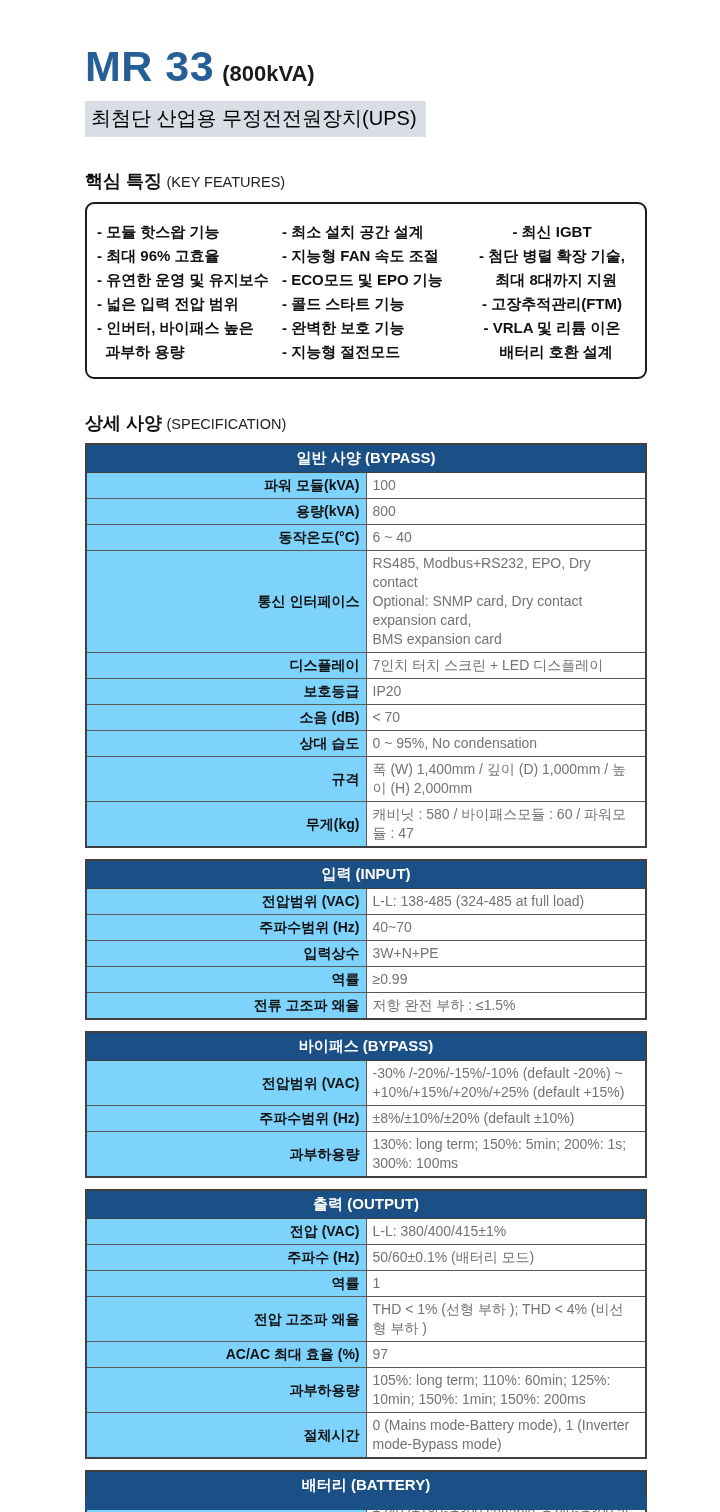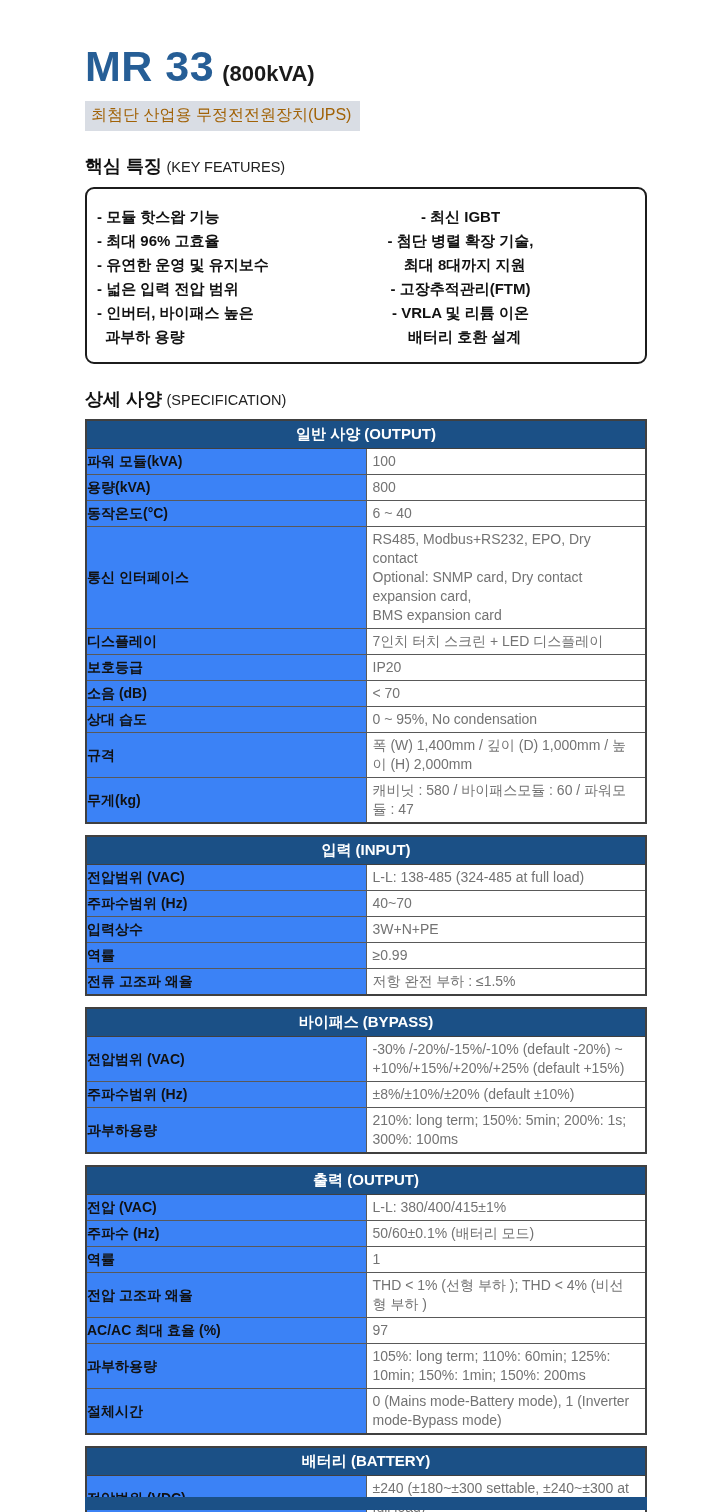--- a/index.html
+++ b/index.html
@@ -27,28 +27,28 @@
   }
   .product-suffix {
     font-size: 22px;
     font-weight: bold;
     color: #1a1a1a;
     margin-left: 8px;
   }
   .subtitle {
     display: inline-block;
     background: #D9DDE4;
-    color: #a16207;
-    font-size: 16px;
+    color: #000000;
+    font-size: 20px;
     padding: 4px 9px 5px 6px;
     margin-top: 10px;
   }
 
   
-  .section-heading { margin-top: 23px; }
+  .section-heading { margin-top: 32px; }
   .section-heading .ko { font-size: 18px; font-weight: bold; color: #111; }
   .section-heading .en { font-size: 14.5px; font-weight: normal; color: #222; }
 
   
   .features-box {
     margin-top: 9px;
     border: 2px solid #1c1c1c;
     border-radius: 9px;
     padding: 16px 6px 13px 10px;
     display: flex;
@@ -79,24 +79,25 @@
     height: 27px;
   }
   table.spec-table td {
     border: 1px solid #595959;
     font-size: 14px;
     line-height: 19px;
     vertical-align: middle;
   }
   td.row-label {
     width: 147px;
-    background: #3b82f6;
-    font-weight: bold;
-    padding: 3px 6px 3px 0;
+    background: #7dd3fc;
+    font-weight: bold;
+    padding: 3px 6px 3px 16px;
     color: #111;
+    text-align: right;
   }
   td.row-value {
     padding: 3px 8px 3px 6px;
     white-space: pre-line;
     color: #737373;
   }
 
   
   .footer-bar {
     position: absolute;
@@ -118,33 +119,34 @@
 
   <div class="subtitle">최첨단 산업용 무정전전원장치(UPS)</div>
 
   <div class="section-heading">
     <span class="ko">핵심 특징</span>
     <span class="en">(KEY FEATURES)</span>
   </div>
 
   <div class="features-box" id="features-box">
       <div class="feat-col feat-col-0"><div class="feat-line">- 모듈 핫스왑 기능</div><div class="feat-line">- 최대 96% 고효율</div><div class="feat-line">- 유연한 운영 및 유지보수</div><div class="feat-line">- 넓은 입력 전압 범위</div><div class="feat-line">- 인버터, 바이패스 높은</div><div class="feat-line">  과부하 용량</div></div>
+      <div class="feat-col feat-col-1"><div class="feat-line">- 최소 설치 공간 설계</div><div class="feat-line">- 지능형 FAN 속도 조절</div><div class="feat-line">- ECO모드 및 EPO 기능</div><div class="feat-line">- 콜드 스타트 기능</div><div class="feat-line">- 완벽한 보호 기능</div><div class="feat-line">- 지능형 절전모드</div></div>
       <div class="feat-col feat-col-2"><div class="feat-line">- 최신 IGBT</div><div class="feat-line">- 첨단 병렬 확장 기술,</div><div class="feat-line">  최대 8대까지 지원</div><div class="feat-line">- 고장추적관리(FTM)</div><div class="feat-line">- VRLA 및 리튬 이온</div><div class="feat-line">  배터리 호환 설계</div></div>
     </div>
 
   <div class="section-heading">
     <span class="ko">상세 사양</span>
     <span class="en">(SPECIFICATION)</span>
   </div>
 
   <div class="tables" id="tables">
       <table class="spec-table">
         <thead>
           <tr>
-            <th class="tbl-header" colspan="2">일반 사양 (OUTPUT)</th>
+            <th class="tbl-header" colspan="2">일반 사양 (BYPASS)</th>
           </tr>
         </thead>
         <tbody>
           <tr>
             <td class="row-label">파워 모듈(kVA)</td>
             <td class="row-value">100</td>
           </tr>
           <tr>
             <td class="row-label">용량(kVA)</td>
             <td class="row-value">800</td>
@@ -225,21 +227,21 @@
             <td class="row-label">전압범위 (VAC)</td>
             <td class="row-value">-30% /-20%/-15%/-10% (default -20%) ~
 +10%/+15%/+20%/+25% (default +15%)</td>
           </tr>
           <tr>
             <td class="row-label">주파수범위 (Hz)</td>
             <td class="row-value">±8%/±10%/±20% (default ±10%)</td>
           </tr>
           <tr>
             <td class="row-label">과부하용량</td>
-            <td class="row-value">210%: long term; 150%: 5min; 200%: 1s; 300%: 100ms</td>
+            <td class="row-value">130%: long term; 150%: 5min; 200%: 1s; 300%: 100ms</td>
           </tr>
         </tbody>
       </table>
       <table class="spec-table">
         <thead>
           <tr>
             <th class="tbl-header" colspan="2">출력 (OUTPUT)</th>
           </tr>
         </thead>
         <tbody>

